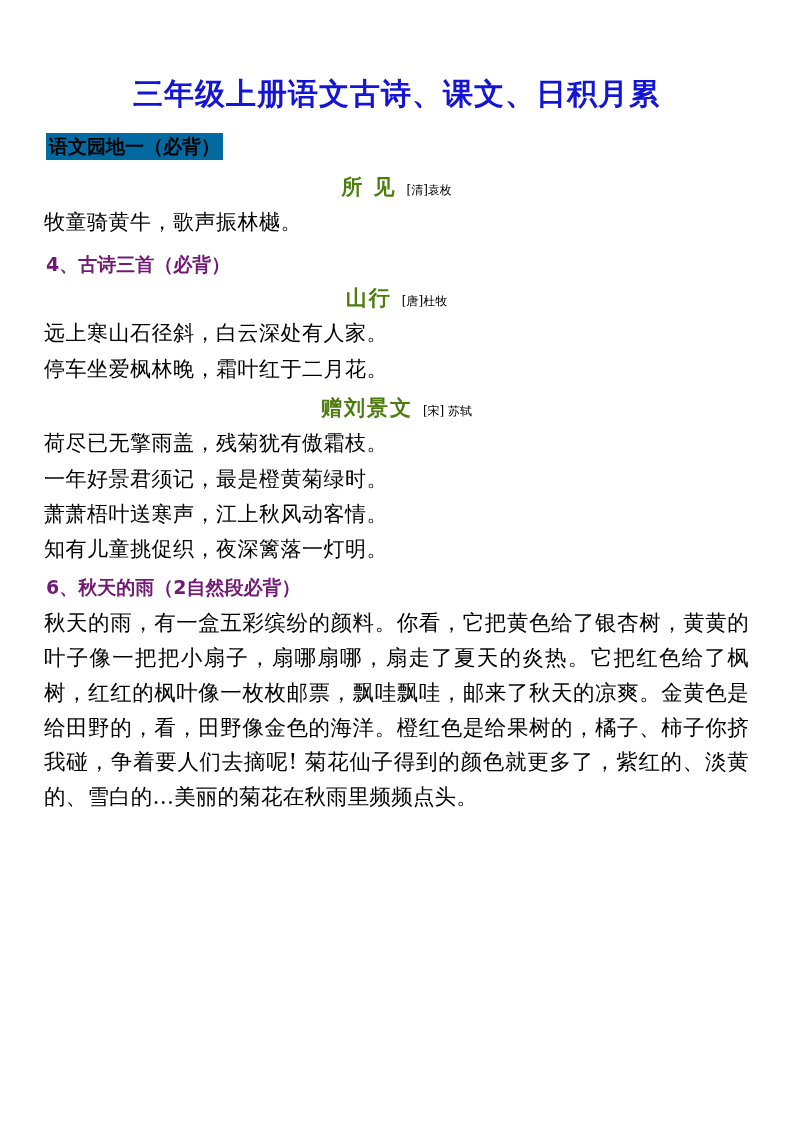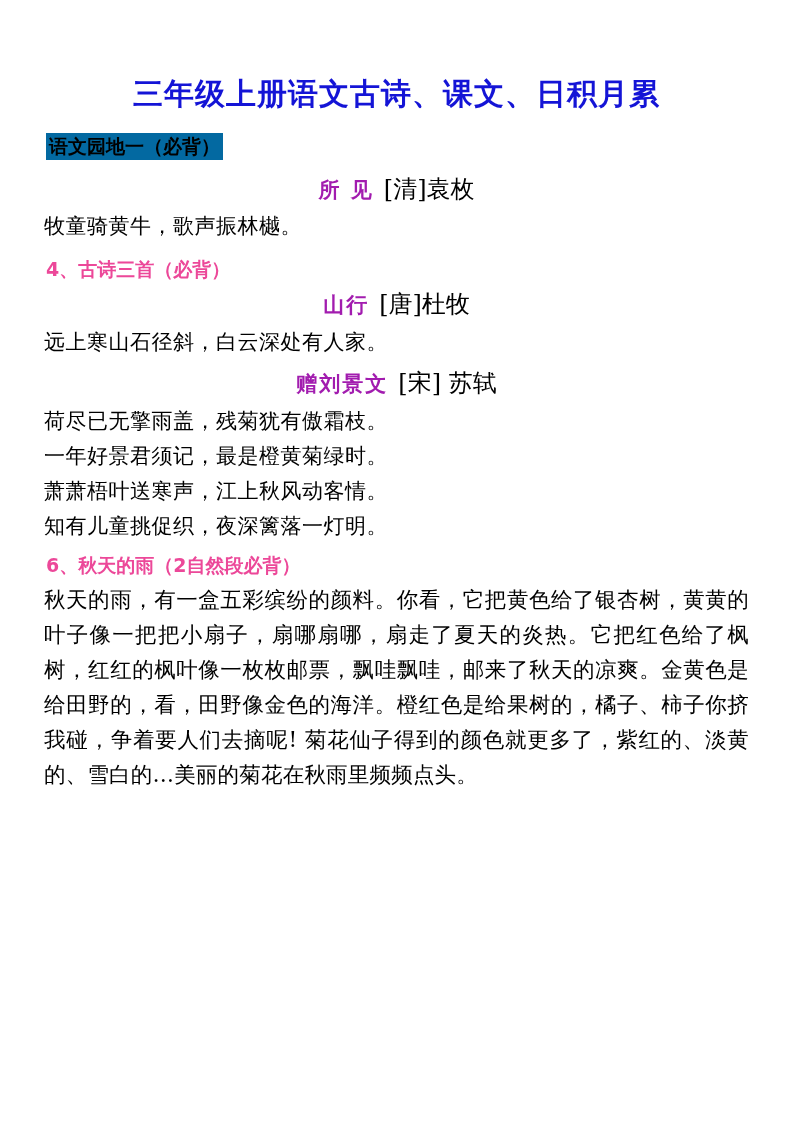--- a/index.html
+++ b/index.html
@@ -38,36 +38,36 @@
     font-family: "DejaVu Sans", "Liberation Sans", sans-serif;
     line-height: 1.3;
   }
   .section-head.highlight {
     background: #0369a1;
     color: #000000;
     display: inline-block;
     padding: 1px 3px;
   }
   .section-head.green {
-    color: #ec4899;
+    color: #701a75;
   }
   .poem-title-line {
     text-align: center;
     margin: 7px 0 3px 0;
     line-height: 1.4;
   }
   .poem-title {
-    color: #a21caf;
+    color: #4d7c0f;
     font-weight: bold;
     font-size: 21px;
     font-family: "DejaVu Sans", "Liberation Sans", sans-serif;
     letter-spacing: 2px;
   }
   .poem-author {
-    font-size: 24px;
+    font-size: 12px;
     color: #000000;
     margin-left: 10px;
     font-family: "DejaVu Serif", "Liberation Serif", serif;
   }
   .poem-line {
     text-align: left;
     font-size: 21px;
     line-height: 1.68;
     letter-spacing: 0.5px;
   }
@@ -101,20 +101,21 @@
 
   <div class="spacer-sm"></div>
 
   <div>
     <div class="section-head green">4、古诗三首（必背）</div>
 
     <div class="poem-title-line">
       <span class="poem-title">山行</span><span class="poem-author">[唐]杜牧</span>
     </div>
     <div class="poem-line">远上寒山石径斜，白云深处有人家。</div>
+    <div class="poem-line">停车坐爱枫林晚，霜叶红于二月花。</div>
 
     <div class="poem-title-line">
       <span class="poem-title">赠刘景文</span><span class="poem-author">[宋] 苏轼</span>
     </div>
     <div class="poem-line">荷尽已无擎雨盖，残菊犹有傲霜枝。</div>
     <div class="poem-line">一年好景君须记，最是橙黄菊绿时。</div>
 
     <div class="poem-line">萧萧梧叶送寒声，江上秋风动客情。</div>
     <div class="poem-line">知有儿童挑促织，夜深篱落一灯明。</div>
   </div>

